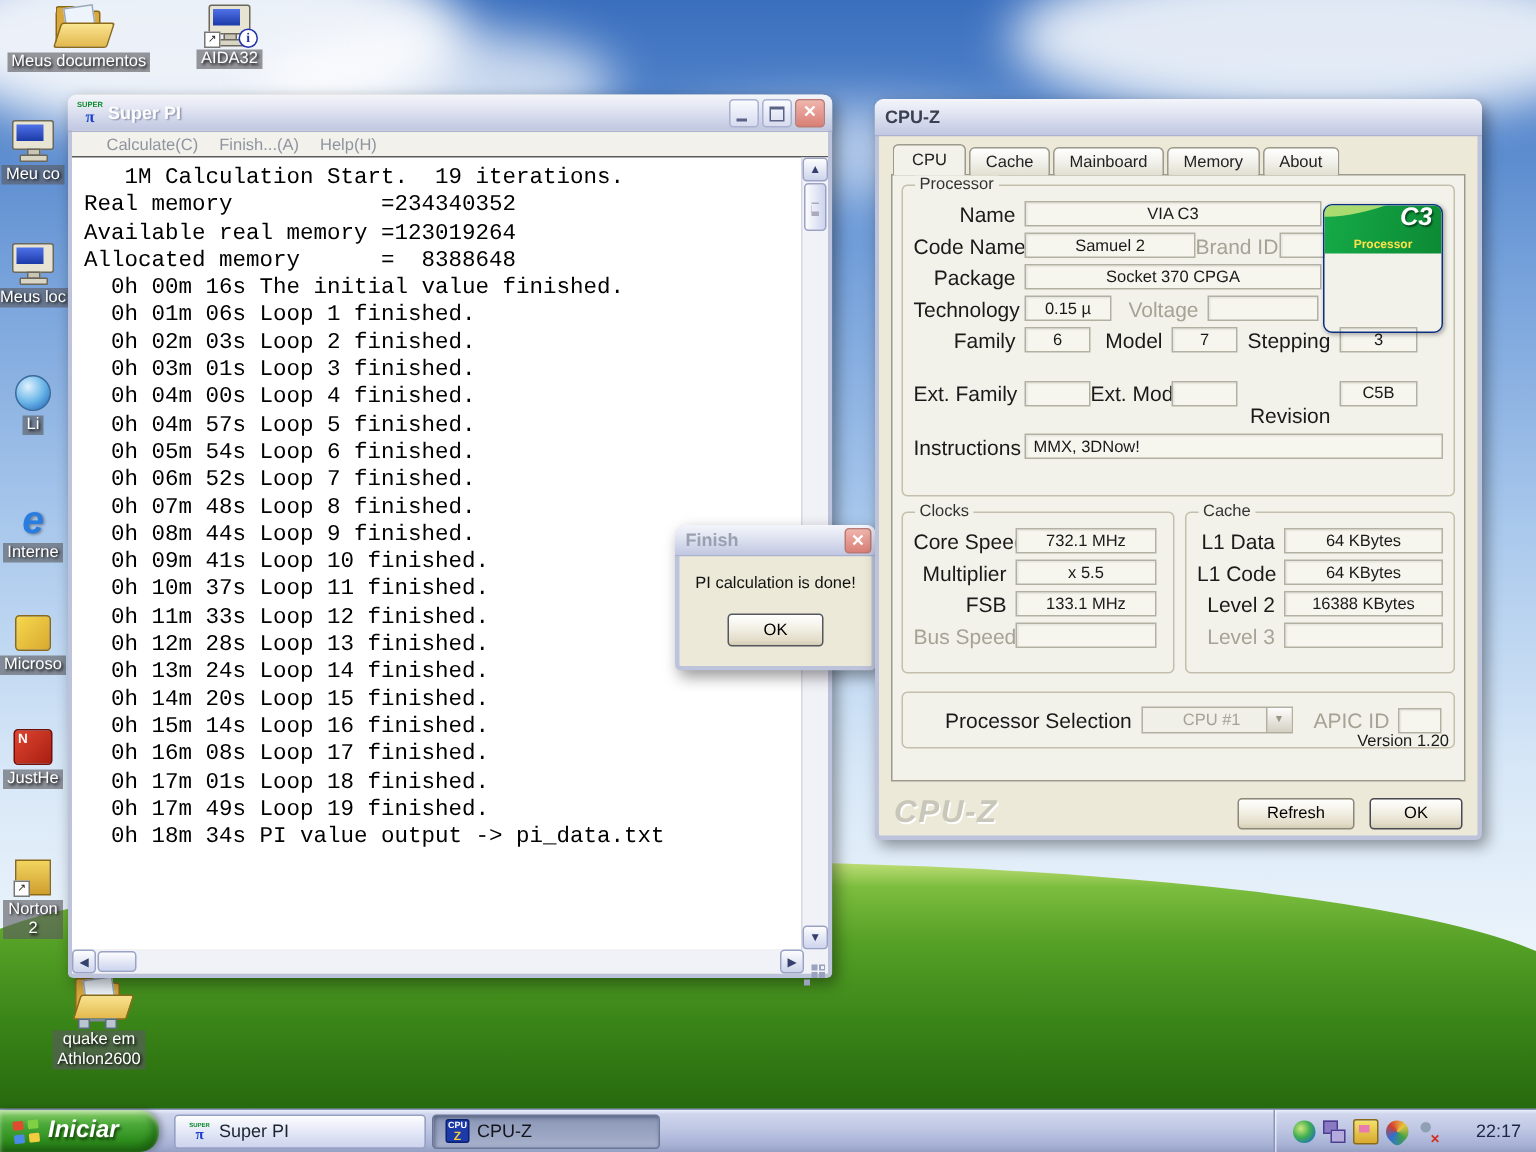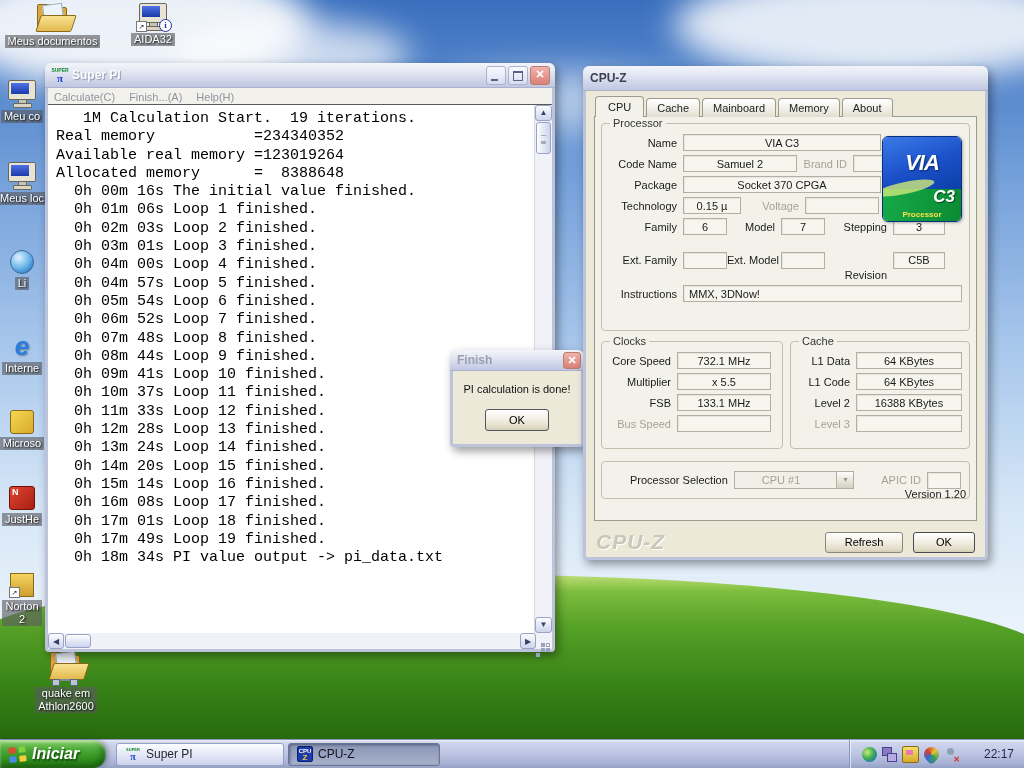--- a/index.html
+++ b/index.html
@@ -61,21 +61,21 @@
   .wbtn.close{background:linear-gradient(180deg,#f0b4ac,#d98077);border-color:#bb7a72;}
   .wbtn.min::before{content:"";position:absolute;left:4px;bottom:3px;width:7px;height:2px;background:#5a6288;}
   .wbtn.max::before{content:"";position:absolute;left:4px;top:4px;width:8px;height:7px;border:1px solid #5a6288;border-top-width:2px;}
   .wbtn.close::before{content:"\2715";position:absolute;left:0;right:0;top:1px;text-align:center;font-size:11px;color:#fff;font-weight:bold;}
   
   #superpi{left:45px;top:63px;width:504px;height:586px;z-index:10;}
   #superpi .tbar-title{color:#fdfdfd;text-shadow:1px 1px 1px #8b93ad;}
   .spicon{width:16px;height:16px;margin-right:4px;display:flex;flex-direction:column;align-items:center;justify-content:center;}
   .spicon .s1{font-size:5px;font-weight:bold;color:#0a8a2a;line-height:5px;letter-spacing:0;}
   .spicon .s2{font-size:11px;font-weight:bold;color:#1a3fd0;line-height:10px;font-family:"Liberation Serif",serif;}
-  #sp-menu{height:17px;background:#f2f1ec;display:flex;align-items:center;font-size:11px;color:#8f959f;padding-left:6px;}
+  #sp-menu{height:17px;background:#f2f1ec;display:flex;align-items:center;font-size:11px;color:#8f959f;padding-left:23px;}
   #sp-menu span{padding:0 14px 0 0;}
   #sp-client{position:absolute;left:0;right:0;top:41px;bottom:16px;background:#fff;border-top:1px solid #5a5a5a;display:flex;}
   #sp-log{flex:1;overflow:hidden;}
   #sp-log pre{margin:0;padding:5px 0 0 8px;font-family:"Liberation Mono","DejaVu Sans Mono",monospace;
               font-size:15px;line-height:18.3px;color:#000;}
   .vscroll{width:17px;background:#f1f1f8;border-left:1px solid #d8d8e4;display:flex;flex-direction:column;}
   .sbtn{height:16px;width:100%;background:linear-gradient(180deg,#fdfdfe,#cdd4ec);border:1px solid #9aa3c6;border-radius:3px;
         font-size:8px;color:#35406e;text-align:center;line-height:14px;padding:0;box-sizing:border-box;}
   .vthumb{height:30px;margin:1px 1px;background:linear-gradient(90deg,#fdfdfe,#ccd4ee);border:1px solid #9aa3c6;border-radius:3px;position:relative;}
   .vthumb::after{content:"";position:absolute;left:4px;right:4px;top:12px;height:5px;
@@ -101,21 +101,21 @@
   #cpuz{left:583px;top:66px;width:399px;height:491px;z-index:30;}
   #cpuz .tbar-title{color:#3a3f52;}
   #cz-tabs{display:flex;margin:7px 0 0 9px;position:relative;z-index:2;}
   .tab{border:1px solid #9c9a8c;border-bottom:none;border-radius:4px 4px 0 0;margin-right:2px;
        background:linear-gradient(180deg,#fff,#f0efe8 55%,#e2dfd0);padding:3px 10px 2px;font-size:11px;color:#222;}
   .tab.active{background:#f3f2ea;padding:4px 12px 4px;margin-top:-2px;}
   #cz-panel{position:relative;margin:-1px 8px 0 8px;height:405px;border:1px solid #9c9a8c;background:#f3f2ea;padding:6px;box-sizing:border-box;}
   .gbox{position:relative;border:1px solid #c3bfac;border-radius:4px;padding:10px 7px 2px 7px;box-sizing:border-box;}
   .gbox-label{position:absolute;top:-7px;left:8px;background:#f3f2ea;padding:0 3px;font-size:11px;color:#333;}
   .cz-row{display:flex;align-items:center;margin-bottom:4px;}
-  .cz-lbl{font-size:11px;color:#1a1a1a;text-align:right;padding-right:6px;white-space:nowrap;}
+  .cz-lbl{font-size:14px;color:#1a1a1a;text-align:right;padding-right:6px;white-space:nowrap;}
   .cz-lbl.dis,.dis{color:#a6a396;}
   .cz-fld{height:15px;background:#f6f5ee;border:1px solid #b2b0a2;box-shadow:inset 1px 1px 1px rgba(0,0,0,.07);
           font-size:11px;color:#1a1a1a;display:flex;align-items:center;justify-content:center;box-sizing:content-box;}
   .lw{width:68px;flex:none;}
   #cz-proc{height:208px;margin-bottom:10px;}
   #via-logo{position:absolute;right:7px;top:12px;width:78px;height:84px;border-radius:6px;overflow:hidden;
             border:1px solid #0a2f80;box-shadow:1px 1px 3px rgba(0,0,0,.3);}
   #via-top{height:52px;background:linear-gradient(160deg,#3a7ae8 0%,#1b50c8 55%,#0b3fa8 100%);
            display:flex;align-items:center;justify-content:center;}
   #via-top span{color:#fff;font-size:22px;font-weight:bold;font-style:italic;letter-spacing:-1px;text-shadow:1px 1px 2px #052a70;}
@@ -352,23 +352,20 @@
     <span class="tab">Cache</span>
     <span class="tab">Mainboard</span>
     <span class="tab">Memory</span>
     <span class="tab">About</span>
   </div>
   <div id="cz-panel">
 
     <div class="gbox" id="cz-proc">
       <span class="gbox-label">Processor</span>
       <div id="via-logo">
-        <div id="via-top">
-            <span>VIA</span>
-          </div>
         <div id="via-bot">
           <span id="via-chip">C3</span>
           <span id="via-sub">Processor</span>
         </div>
       </div>
       <div class="cz-row">
         <span class="cz-lbl lw">Name</span>
         <span class="cz-fld" style="width:196px;">VIA C3</span>
       </div>
       <div class="cz-row">

